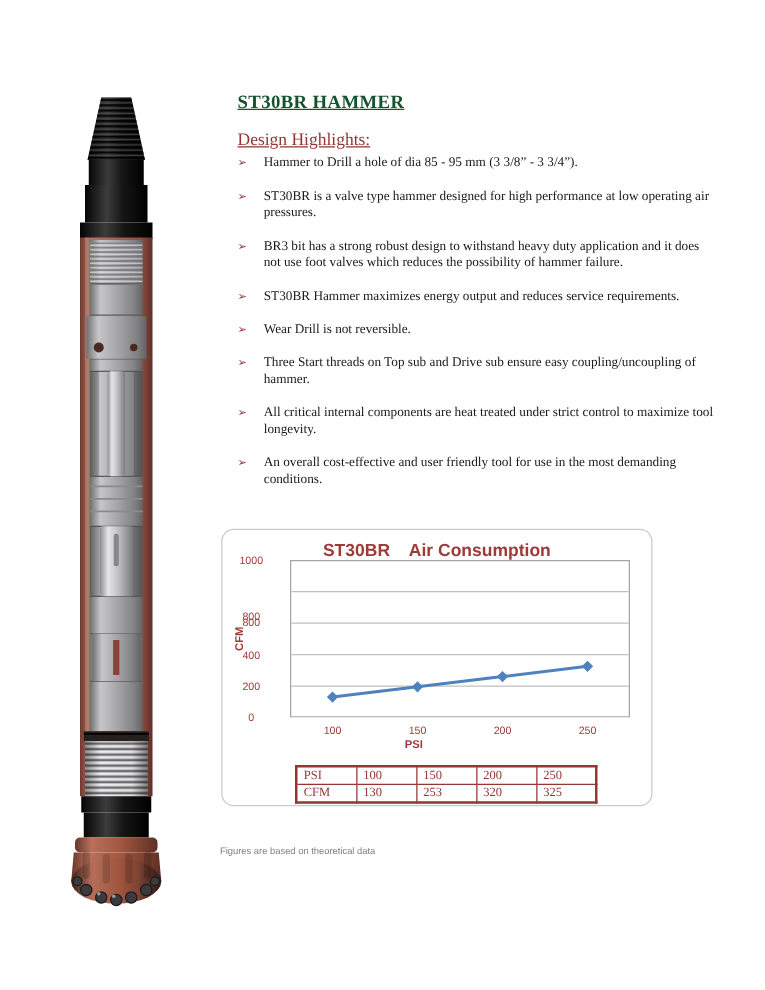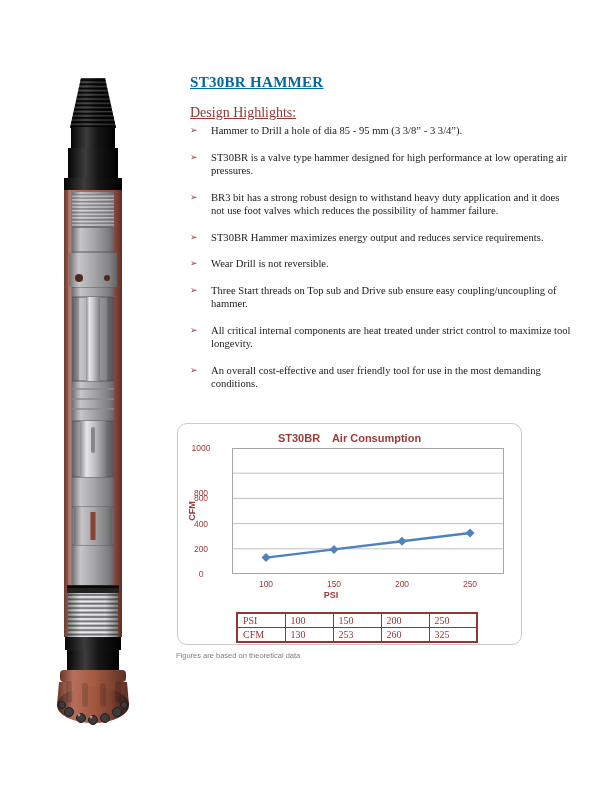--- a/index.html
+++ b/index.html
@@ -5,52 +5,52 @@
   *{box-sizing:border-box}
   html,body{margin:0;padding:0;background:#fff}
   .page{position:relative;width:612px;height:792px;background:#ffffff;
         font-family:"Liberation Serif",serif;color:#1a1a1a;overflow:hidden}
 
   
   .hammer{position:absolute;left:54px;top:75px}
 
   
   .doc-title{position:absolute;left:190px;top:74px;margin:0;font-size:15px;font-weight:700;
-             color:#0369a1;text-decoration:underline;letter-spacing:.3px;
+             color:#14532d;text-decoration:underline;letter-spacing:.3px;
              font-family:"Liberation Serif",serif}
   .section-heading{position:absolute;left:190px;top:105px;margin:0;font-size:14px;font-weight:400;
              color:#943634;text-decoration:underline}
 
   
   .bullets{position:absolute;left:190px;top:124px;width:382px;margin:0;padding:0;list-style:none}
   .bullets li{display:flex;margin-bottom:13px;font-size:10.6px;line-height:13.5px}
   .arrow{flex:0 0 21px;color:#943634;font-size:9px;line-height:13.5px}
   .btext{flex:1}
 
   
   .chart-card{position:absolute;left:177px;top:423px;width:345px;height:222px;
               border:1px solid #c9c9c9;border-radius:10px;background:#fff;
               font-family:"Liberation Sans",sans-serif}
   .chart-title{position:absolute;top:8px;left:0;width:100%;text-align:center;
-               font-size:11px;font-weight:700;color:#9e3a38;white-space:pre}
+               font-size:14px;font-weight:700;color:#9e3a38;white-space:pre}
   .plot{position:absolute;left:54px;top:24px}
   .ylabel{position:absolute;left:4px;top:82px;font-size:9px;font-weight:700;color:#9e3a38;
           transform:rotate(-90deg);transform-origin:center}
   .xlabel{position:absolute;left:130px;top:166px;width:46px;text-align:center;
           font-size:9px;font-weight:700;color:#9e3a38}
   .ytick{position:absolute;left:0;width:46px;text-align:center;font-size:8.5px;color:#9e3a38}
   .xtick{position:absolute;top:155px;width:40px;text-align:center;font-size:8.5px;color:#9e3a38}
 
   
   .data-table{position:absolute;left:58px;top:188px;border-collapse:collapse;
               border:2px solid #943634;font-family:"Liberation Serif",serif}
   .data-table td{border:1px solid #943634;width:48px;height:13px;padding:0 2px 0 5px;
                  font-size:10px;color:#943634;line-height:13px}
 
-  .footnote{position:absolute;left:176px;top:651px;font-family:"Liberation Sans",sans-serif;
+  .footnote{position:absolute;left:176px;top:676px;font-family:"Liberation Sans",sans-serif;
             font-size:7.5px;color:#7f7f7f}
 </style>
 </head>
 <body>
 
 <div class="page">
 
   <svg class="hammer" width="86" height="655" viewBox="0 0 86 655">
     <defs>
       <linearGradient id="gBlack" x1="0" x2="1" y1="0" y2="0">
@@ -264,21 +264,21 @@
           <td>PSI</td>
           <td>100</td>
           <td>150</td>
           <td>200</td>
           <td>250</td>
         </tr>
         <tr>
           <td>CFM</td>
           <td>130</td>
           <td>253</td>
-          <td>260</td>
+          <td>320</td>
           <td>325</td>
         </tr>
       </tbody>
     </table>
   </div>
 
   <div class="footnote">Figures are based on theoretical data</div>
 </div>
 
 </body></html>

